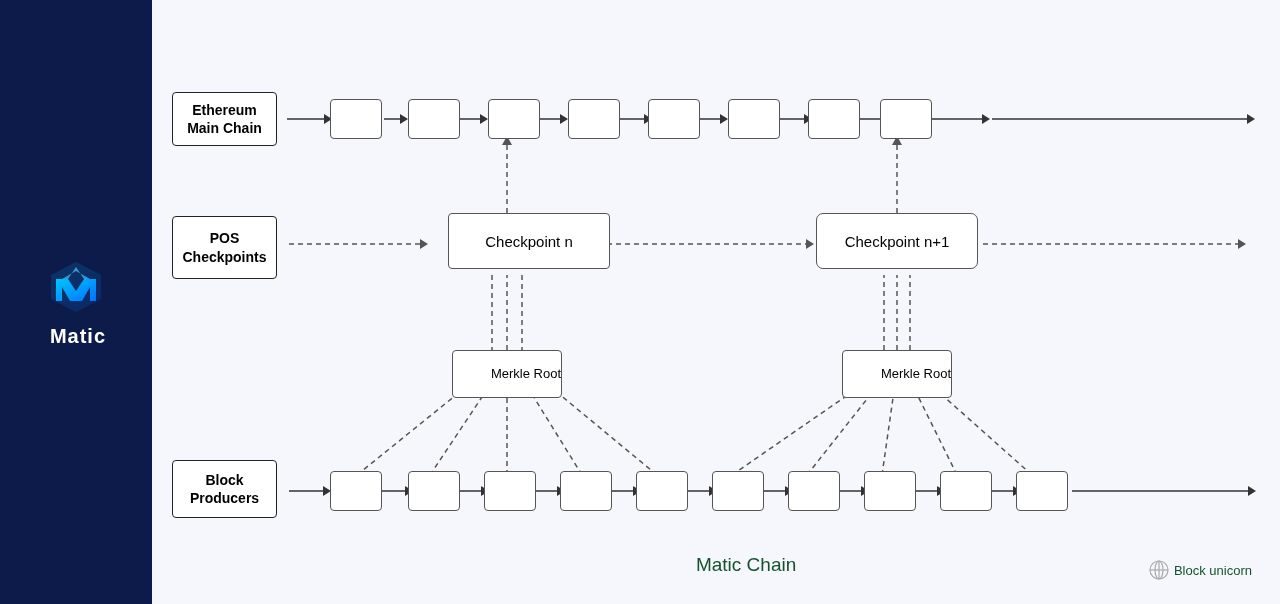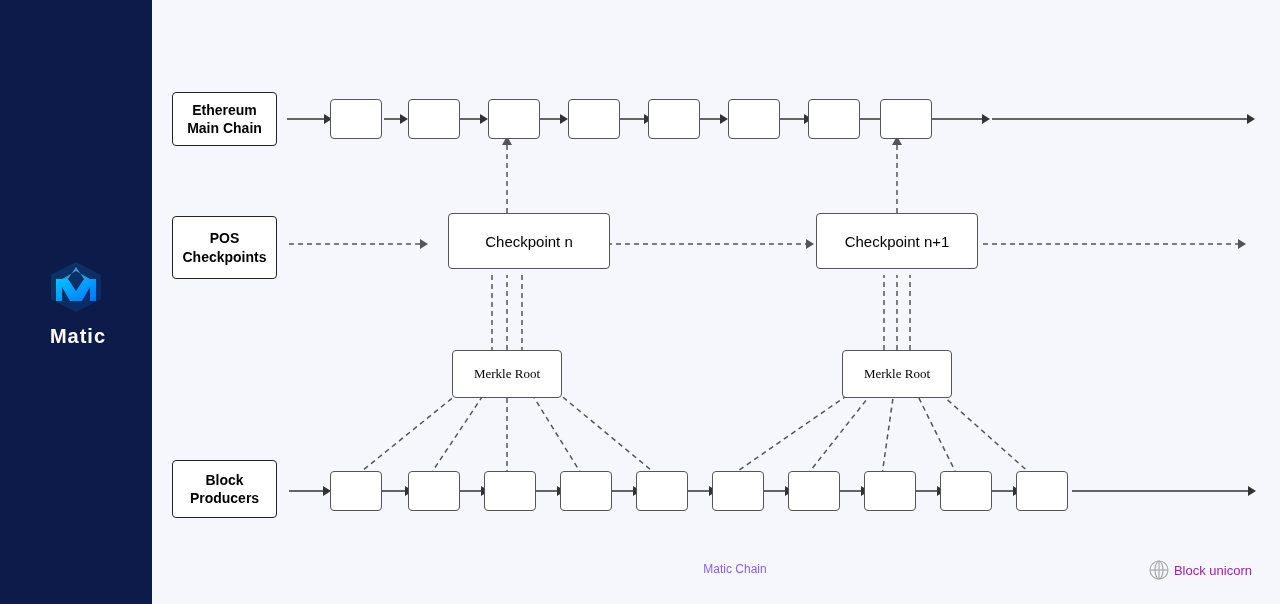--- a/index.html
+++ b/index.html
@@ -93,55 +93,54 @@
     }
 
     
     .merkle-box {
       position: absolute;
       background: #fff;
       border: 1.5px solid #555;
       border-radius: 4px;
       display: flex;
       align-items: center;
-      justify-content: center;
+      justify-content: flex-end;
       text-align: center;
       font-size: 13px;
       font-weight: 500;
       line-height: 1.3;
-      font-family: Liberation Serif, serif;
     }
 
     
     .svg-overlay {
       position: absolute;
       top: 0; left: 0;
       width: 100%;
       height: 100%;
       pointer-events: none;
     }
 
     
     .matic-chain-label {
       position: absolute;
       bottom: 18px;
       left: 50%;
       transform: translateX(-20%);
-      font-size: 12px;
+      font-size: 19px;
       font-weight: 500;
-      color: #8b5cf6;
+      color: #14532d;
     }
 
     
     .watermark {
       position: absolute;
       bottom: 14px;
       right: 18px;
       font-size: 13px;
-      color: #a21caf;
+      color: #14532d;
       display: flex;
       align-items: center;
       gap: 5px;
     }
   </style>
 </head>
 <body>
 
 <div class="sidebar">
   <div class="matic-logo">
@@ -278,21 +277,21 @@
     <div class="block-sq" style="left:406px;top:79px;"></div>
     <div class="block-sq" style="left:486px;top:79px;"></div>
     <div class="block-sq" style="left:566px;top:79px;"></div>
     <div class="block-sq" style="left:646px;top:79px;"></div>
     <div class="block-sq" style="left:718px;top:79px;"></div>
 
     <div class="checkpoint-box" style="left:265px;top:193px;width:162px;height:56px;margin-left:21px;">
       <span>Checkpoint n</span>
     </div>
 
-    <div class="checkpoint-box" style="left:654px;top:193px;width:162px;height:56px;">
+    <div class="checkpoint-box" style="left:654px;top:193px;width:162px;height:56px;border-radius:7px;">
       <span>Checkpoint n+1</span>
     </div>
 
     <div class="merkle-box" style="left:290px;top:330px;width:110px;height:48px;">
       <span>Merkle Root</span>
     </div>
 
     <div class="merkle-box" style="left:680px;top:330px;width:110px;height:48px;">
       <span>Merkle Root</span>
     </div>

